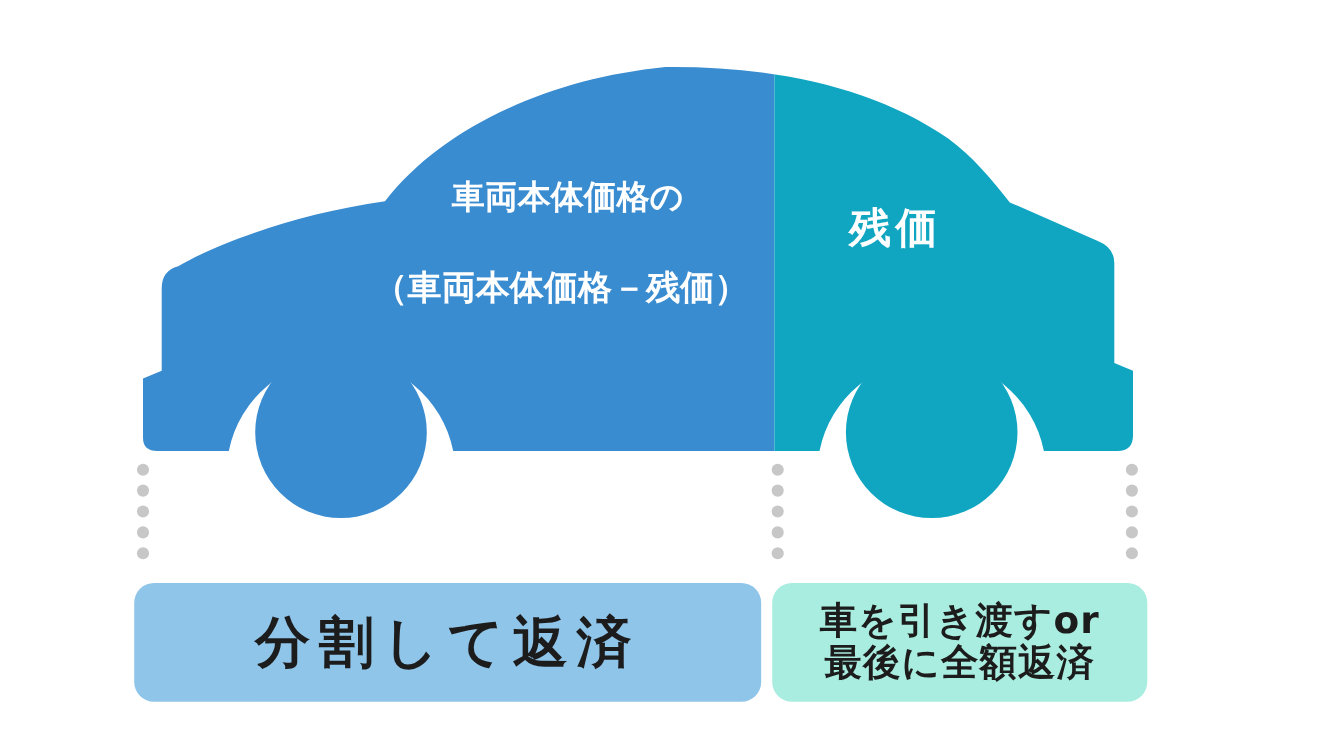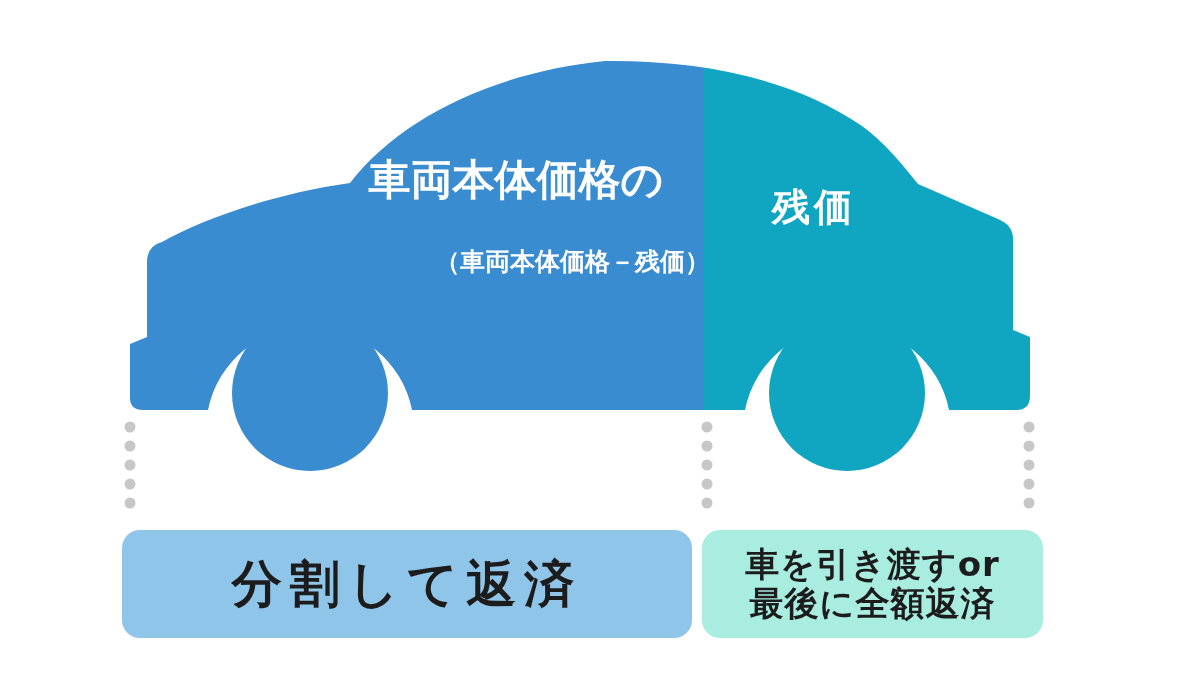--- a/index.html
+++ b/index.html
@@ -14,25 +14,25 @@
   .canvas svg { position: absolute; left: 0; top: 0; }
 
   .car-label {
     position: absolute;
     color: #ffffff;
     font-weight: bold;
     text-align: center;
   }
   .car-label-main {
     left: 326px; top: 160px; width: 380px;
-    font-size: 42px; line-height: 40px;
+    font-size: 30px; line-height: 40px;
   }
   .car-label-formula {
     left: 310px; top: 245px; width: 400px;
-    font-size: 25px; line-height: 34px; text-align: right;
+    font-size: 31px; line-height: 34px;
   }
   .car-label-right {
     left: 704px; top: 183px; width: 220px;
     font-size: 38px; line-height: 48px; letter-spacing: 4px;
   }
 
   .bottom-box {
     position: absolute;
     top: 530px;
     height: 108px;

